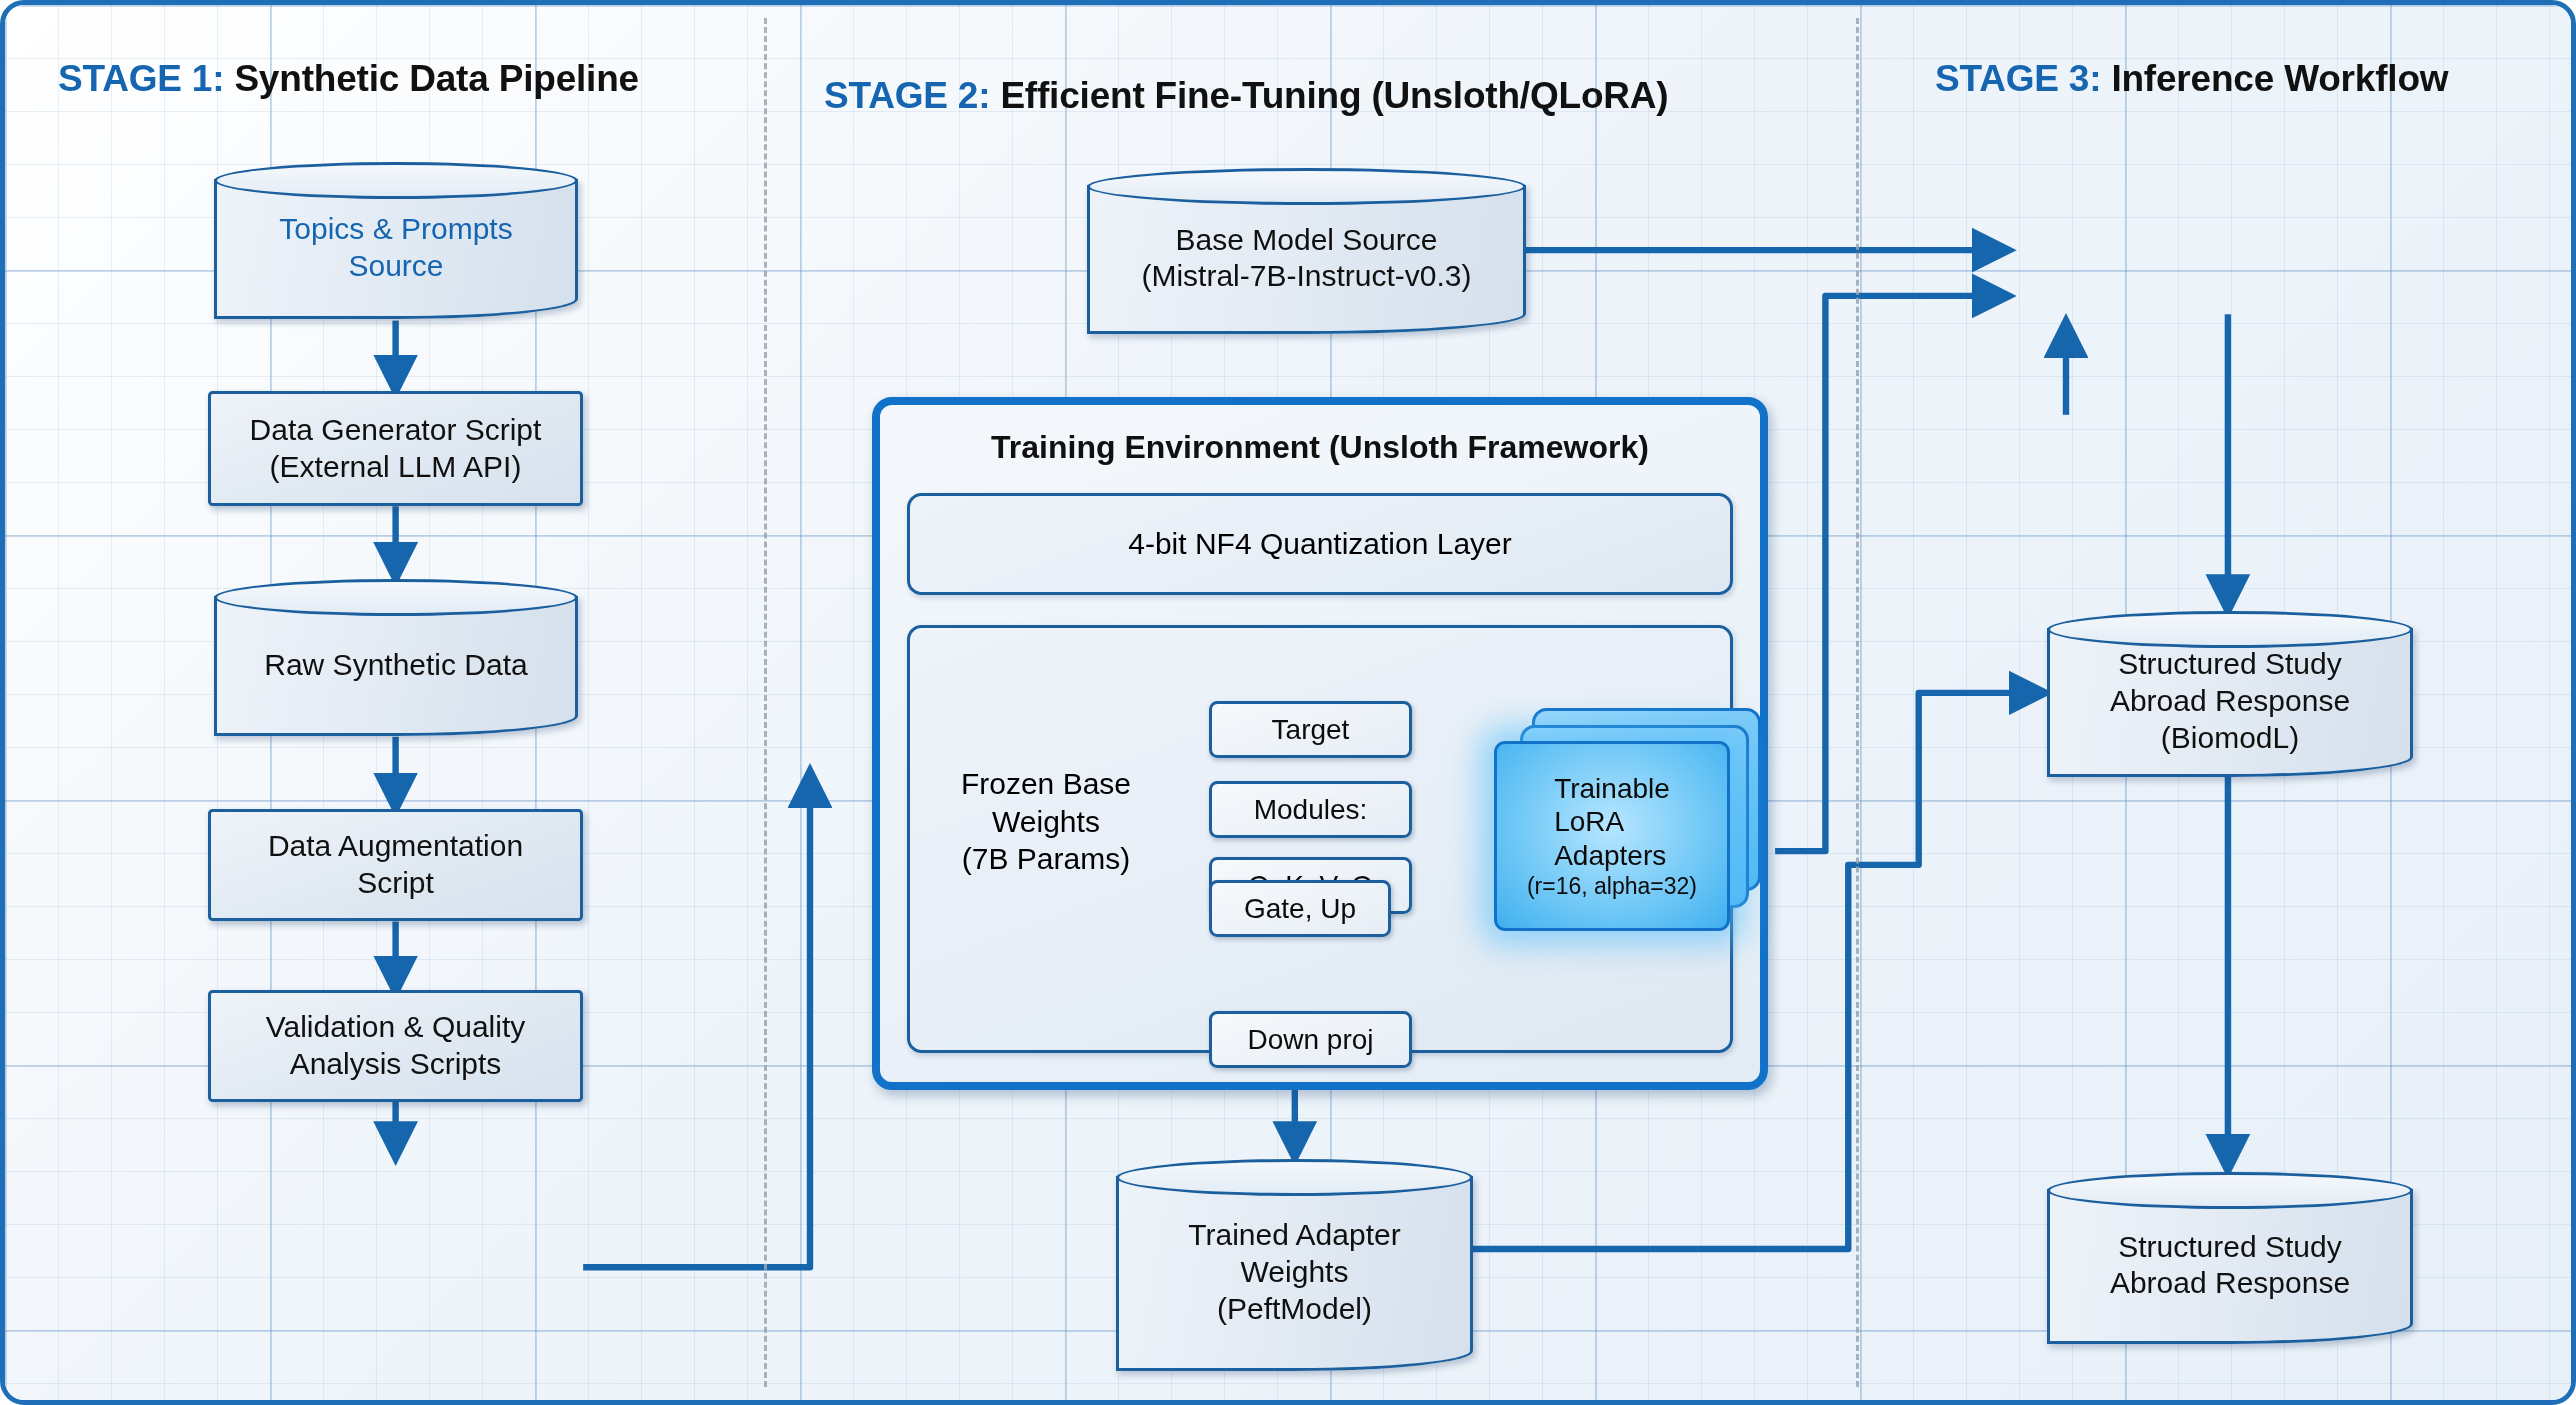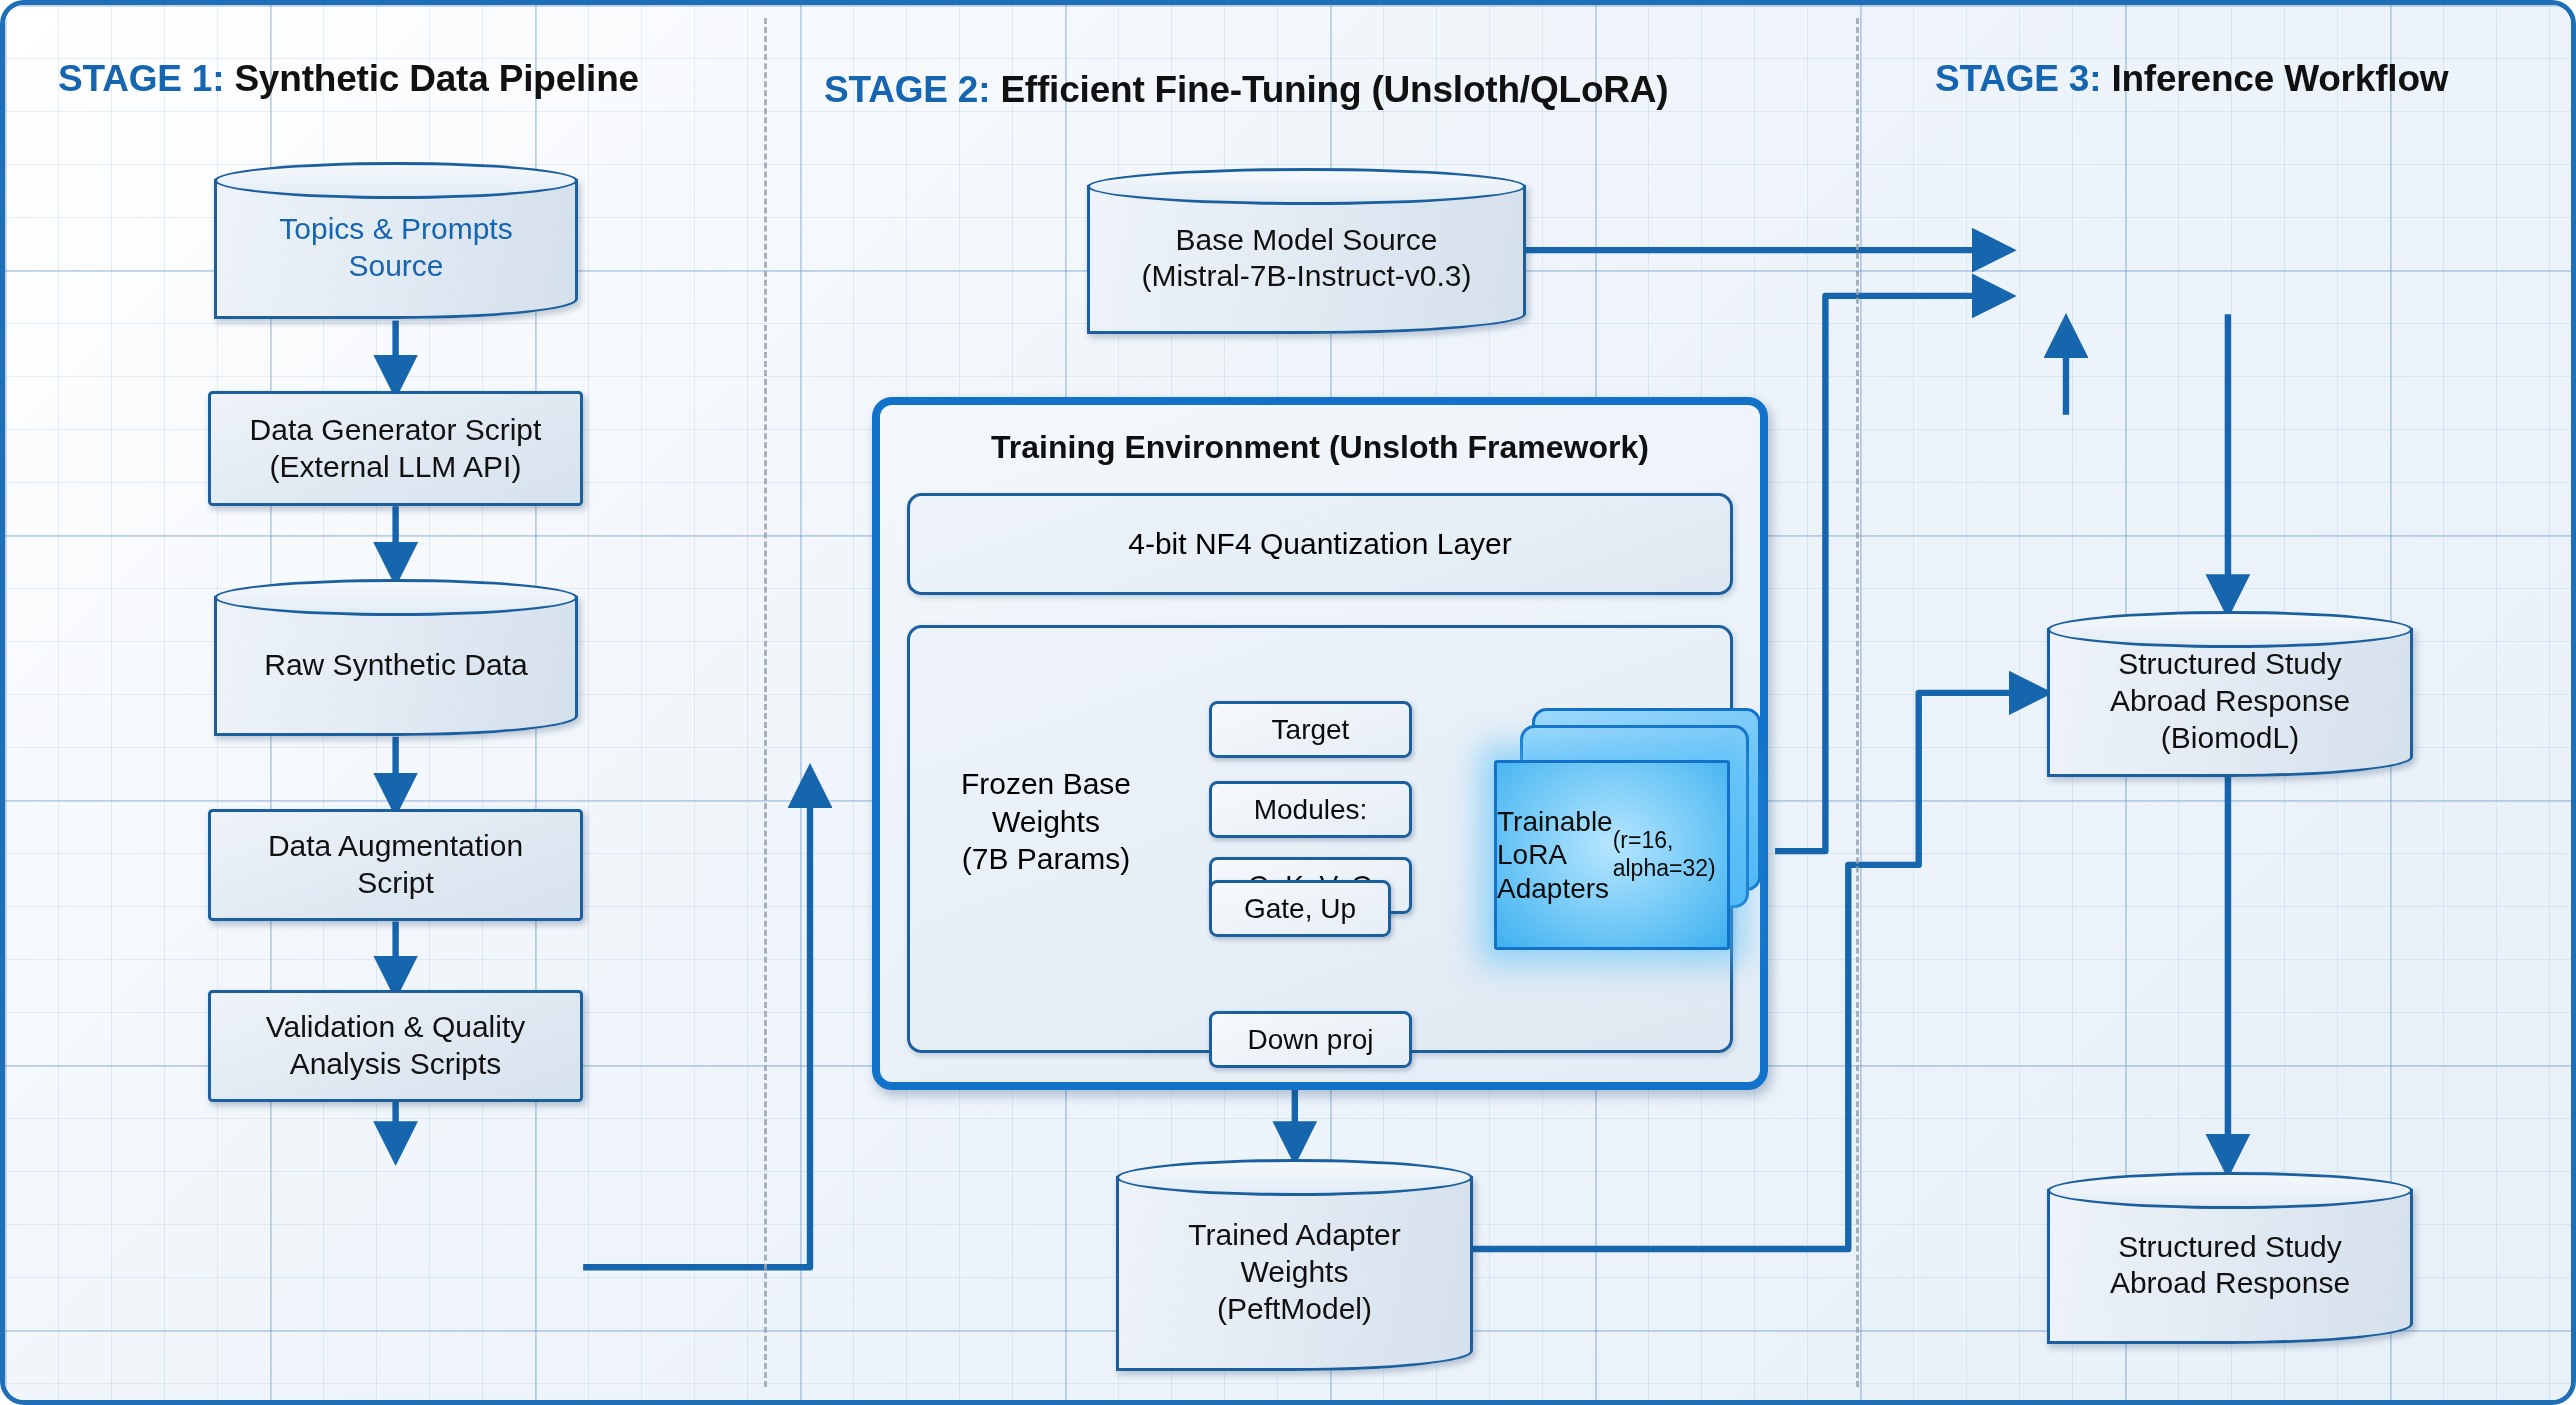--- a/index.html
+++ b/index.html
@@ -72,24 +72,24 @@
       display:flex;align-items:center;justify-content:center;
       font-size:28px;color:#0b0b0b;
       box-shadow:1.8px 2.7px 4.6px rgba(30,60,100,.25);margin-top:35px;}
 
   #lora-stack{position:absolute;}
   #lora-stack .ghost{position:absolute;box-sizing:border-box;
       background:linear-gradient(150deg,#9fd9fb,#52b9f4);
       border:3.7px solid #1272c9;border-radius:14.6px;}
   #lora-card{position:absolute;box-sizing:border-box;
       background:radial-gradient(ellipse at 50% 45%,#b7e6ff 0%,#6ec7f6 60%,#3fb0ef 100%);
-      border:3.7px solid #1272c9;border-radius:3px;
-      display:flex;flex-direction:row;align-items:center;justify-content:center;
+      border:3.7px solid #1272c9;border-radius:11px;
+      display:flex;flex-direction:column;align-items:center;justify-content:center;
       font-size:28px;color:#0b0b0b;line-height:1.2;
-      box-shadow:0 0 31px 14.6px rgba(80,190,250,.55);margin-top:19px;}
+      box-shadow:0 0 31px 14.6px rgba(80,190,250,.55);}
   #lora-card .sub{font-size:23px;}
 </style>
 </head>
 <body>
 
 <div id="canvas">
 
   <div id="grid"></div>
 
   <svg id="edges" viewBox="0 0 2816 1536" preserveAspectRatio="none">
@@ -129,21 +129,21 @@
       <path d="M1718,1065 L1660,1065 L1660,1092 L1540,1092"></path>
     </g>
   </svg>
 
   <div class="vdiv" style="left:759px"></div>
   <div class="vdiv" style="left:1851px"></div>
 
   <div class="stage-title" style="left:53px;top:53px">
     <span class="k">STAGE 1:</span><span> Synthetic Data Pipeline</span>
   </div>
-  <div class="stage-title" style="left:819px;top:64px">
+  <div class="stage-title" style="left:819px;top:70px">
     <span class="k">STAGE 2:</span><span> Efficient Fine-Tuning (Unsloth/QLoRA)</span>
   </div>
   <div class="stage-title" style="left:1930px;top:53px">
     <span class="k">STAGE 3:</span><span> Inference Workflow</span>
   </div>
 
   <div class="cyl" style="left:209px;top:157px;width:364px;height:157px">
     <div class="body"></div>
     <div class="top"></div>
     <div class="lbl" style="color:#1565b0">Topics &amp; Prompts<br>Source</div>

